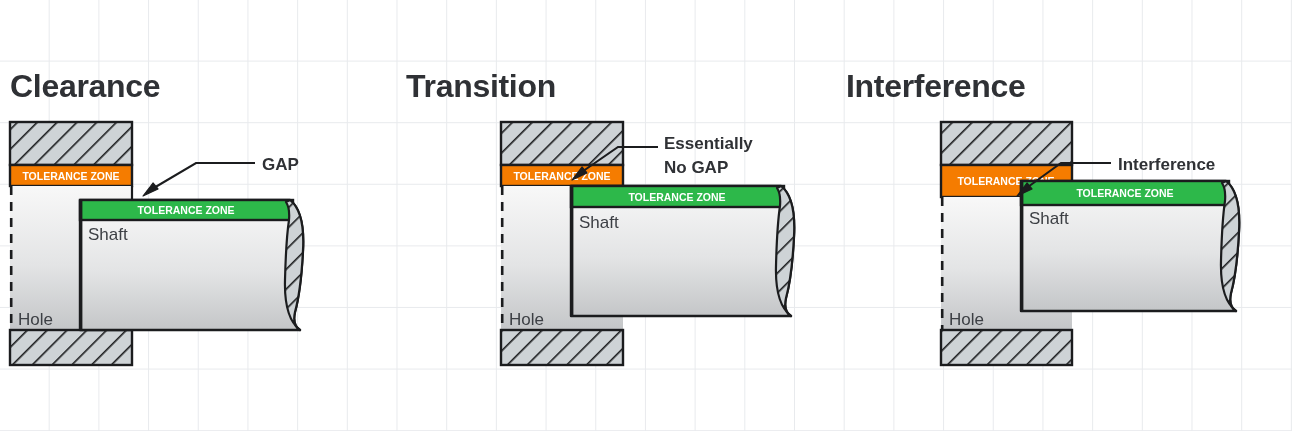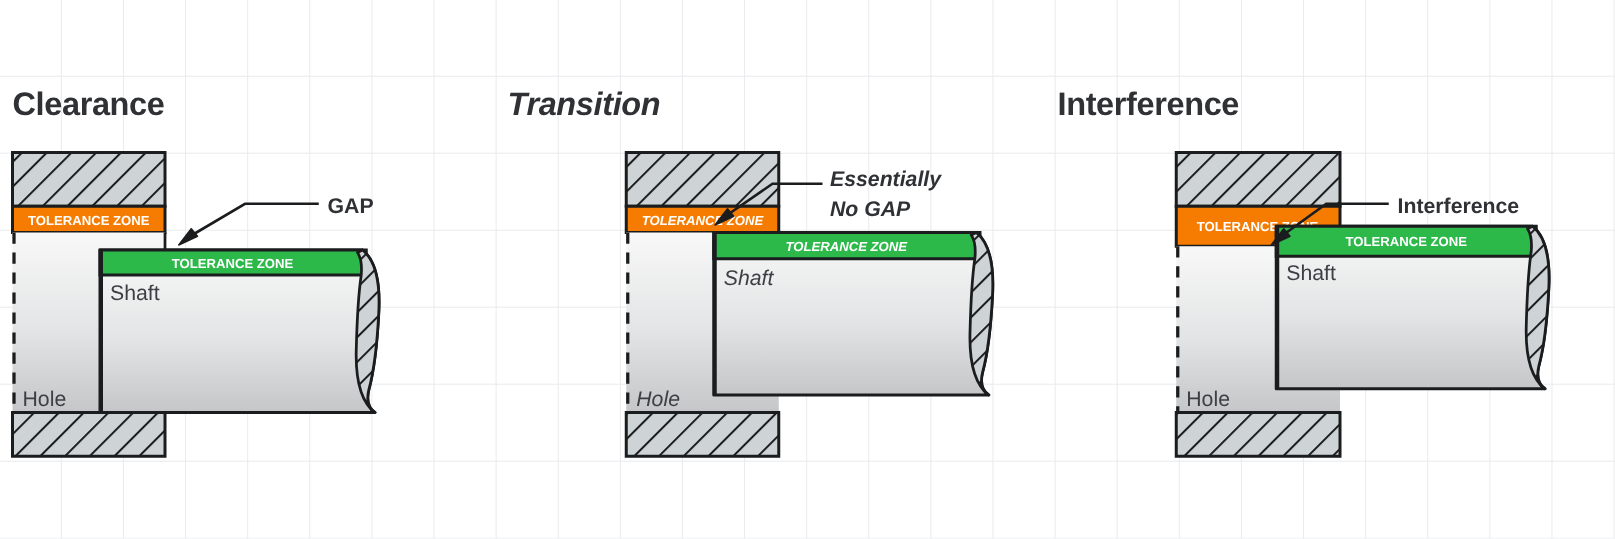--- a/index.html
+++ b/index.html
@@ -23,21 +23,21 @@
   .panel {
     position: absolute;
     top: 0;
     width: 430px;
     height: 431px;
   }
   .panel-title {
     position: absolute;
     left: 10px;
     top: 68px;
-    font-size: 26px;
+    font-size: 32px;
     font-weight: bold;
     color: #2f3135;
     letter-spacing: -0.3px;
     white-space: nowrap;
   }
   .fit-svg {
     position: absolute;
     left: 0;
     top: 0;
     width: 430px;
@@ -111,21 +111,21 @@
       <path d="M 290,200 Q 305,212 303,250 Q 301,290 295,312 Q 292,325 300,330 Q 284,318 285,280 Q 286,240 289,220 Q 290,208 286,202 Z" fill="url(#hatch1)" stroke="#1b1c1e" stroke-width="2.2" stroke-linejoin="round"></path>
 
       <text class="part-label" x="88" y="240">Shaft</text>
 
       <path d="M 255,163 L 196,163 L 147,192" fill="none" stroke="#1b1c1e" stroke-width="2.1"></path>
       <path d="M 143,196 L 158,189 L 153,183 Z" fill="#1b1c1e" stroke="#1b1c1e" stroke-width="1.2" stroke-linejoin="round"></path>
       <text class="callout-text" x="262" y="170">GAP</text>
     </svg>
   </div>
 
-  <div class="panel" style="left:396px;font-style:italic;">
+  <div class="panel" style="left:396px;">
     <div class="panel-title">Transition</div>
 
     <svg class="fit-svg" viewBox="0 0 430 431">
       <defs>
         <linearGradient id="metalGrad2" x1="0" y1="0" x2="0" y2="1">
           <stop offset="0%" stop-color="#f8f8f8"></stop>
           <stop offset="55%" stop-color="#e3e4e5"></stop>
           <stop offset="100%" stop-color="#c4c6c8"></stop>
         </linearGradient>
         <pattern id="hatch2" width="14" height="14" patternUnits="userSpaceOnUse" patternTransform="rotate(45)">

